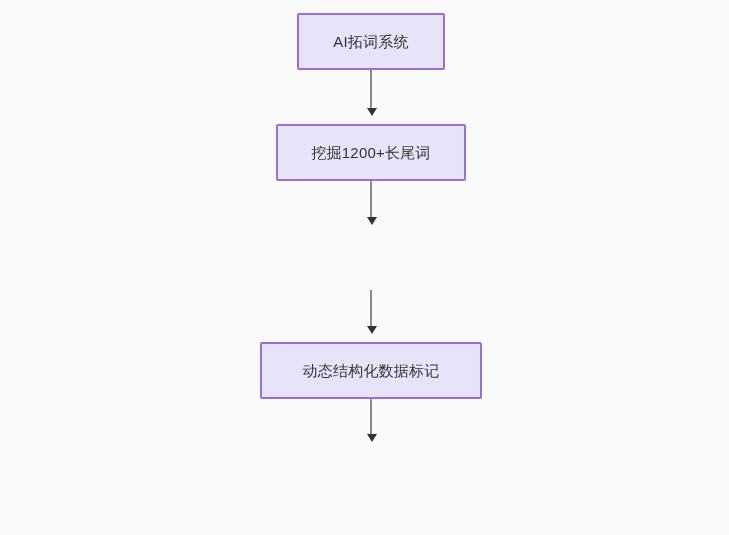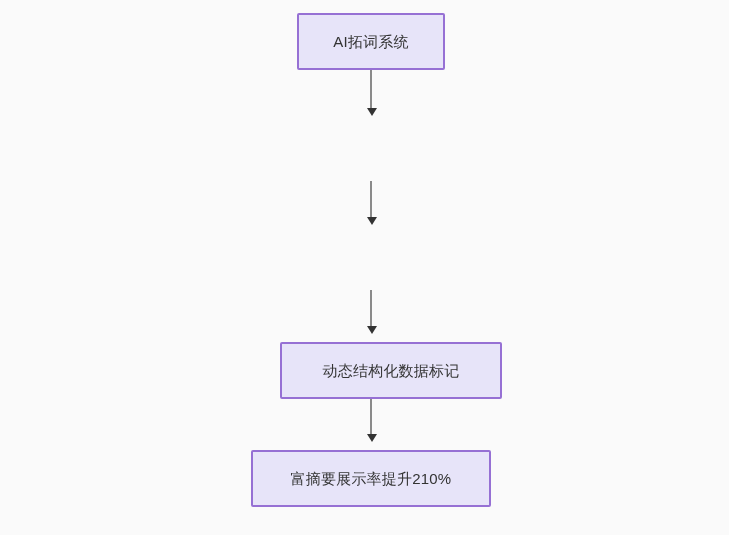--- a/index.html
+++ b/index.html
@@ -85,20 +85,20 @@
     <div class="edge-arrow" style="top: 36px; border-top-color: rgb(51, 51, 51);"></div>
   </div>
   <div class="edge" id="edge-4" style="left: 371px; top: 399px; height: 43px;">
     <div class="edge-line" style="height: 36px; background: rgb(138, 138, 138); left: -1px;"></div>
     <div class="edge-arrow" style="top: 35px; border-top-color: rgb(51, 51, 51);"></div>
   </div>
 
   <div class="node" id="node-1" style="left: 297px; top: 13px; width: 148px; background: rgb(231, 228, 249); border-color: rgb(150, 112, 212); color: rgb(51, 51, 51);">
     <span class="node-label">AI拓词系统</span>
   </div>
-  <div class="node" id="node-4" style="left: 260px; top: 342px; width: 222px; background: rgb(231, 228, 249); border-color: rgb(150, 112, 212); color: rgb(51, 51, 51); margin-left: 20px;">
+  <div class="node" id="node-2" style="left: 276px; top: 124px; width: 190px; background: rgb(231, 228, 249); border-color: rgb(150, 112, 212); color: rgb(51, 51, 51);">
+    <span class="node-label">挖掘1200+长尾词</span>
+  </div>
+  <div class="node" id="node-4" style="left: 260px; top: 342px; width: 222px; background: rgb(231, 228, 249); border-color: rgb(150, 112, 212); color: rgb(51, 51, 51);">
     <span class="node-label">动态结构化数据标记</span>
-  </div>
-  <div class="node" id="node-5" style="left: 251px; top: 450px; width: 240px; background: rgb(231, 228, 249); border-color: rgb(150, 112, 212); color: rgb(51, 51, 51);">
-    <span class="node-label">富摘要展示率提升210%</span>
   </div>
 
 </div>
 
 </body></html>

